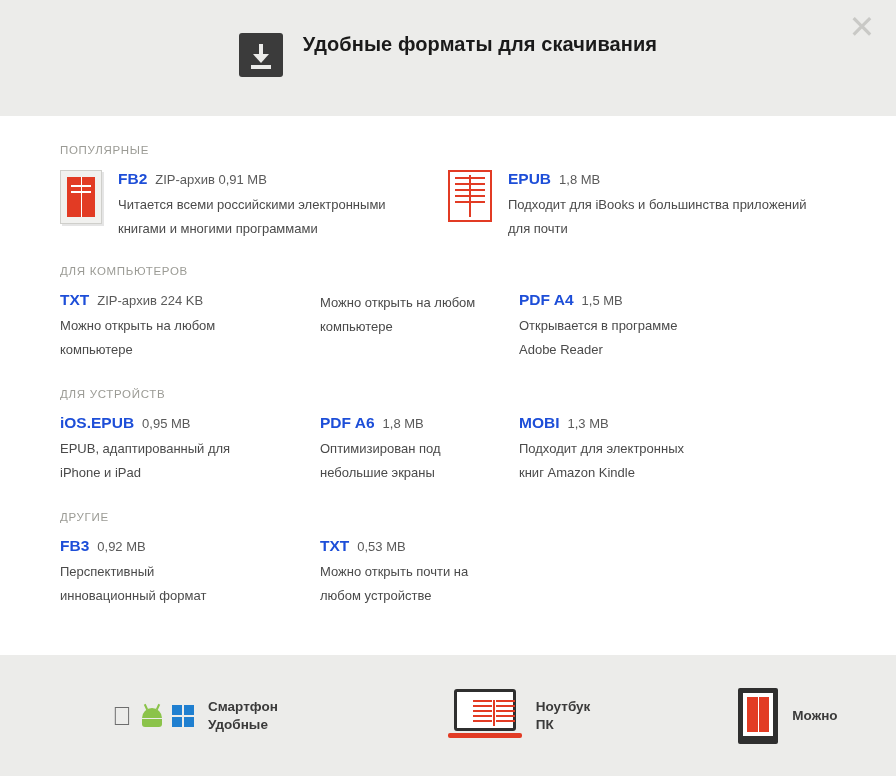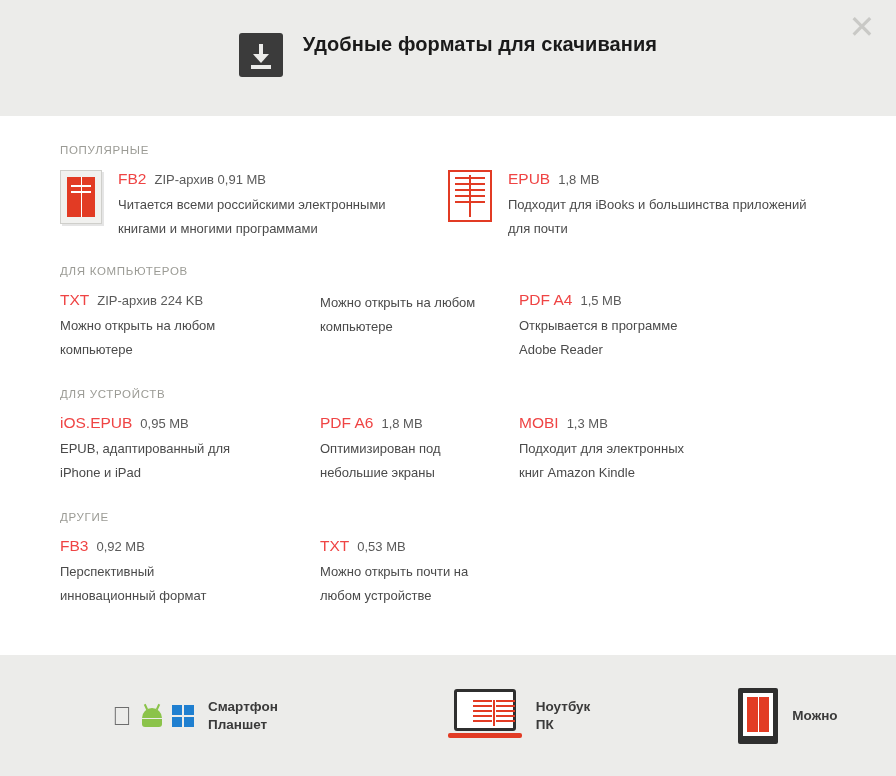--- a/index.html
+++ b/index.html
@@ -126,22 +126,22 @@
     align-items: flex-start;
     gap: 16px;
   }
   .format-head {
     display: flex;
     align-items: baseline;
     gap: 8px;
     margin-bottom: 5px;
   }
   .format-name {
-    color: #ef4444;
-    font-weight: normal;
+    color: #1d4ed8;
+    font-weight: bold;
     font-size: 15.5px;
     cursor: pointer;
   }
   .format-meta {
     color: #5a5a5a;
     font-size: 13px;
   }
   .format-desc {
     color: #4a4a4a;
     font-size: 13px;
@@ -555,21 +555,21 @@
         </div>
         <div class="windows-logo">
           <div></div>
             <div></div>
             <div></div>
             <div></div>
         </div>
       </div>
       <div class="foot-label">
         <div>Смартфон</div>
-        <div>Планшет</div>
+        <div>Удобные</div>
       </div>
     </div>
 
     <div class="spacer-a"></div>
 
     <div class="foot-item">
       <div class="laptop">
         <div class="screen">
           <div class="book">
             <div class="bl">

